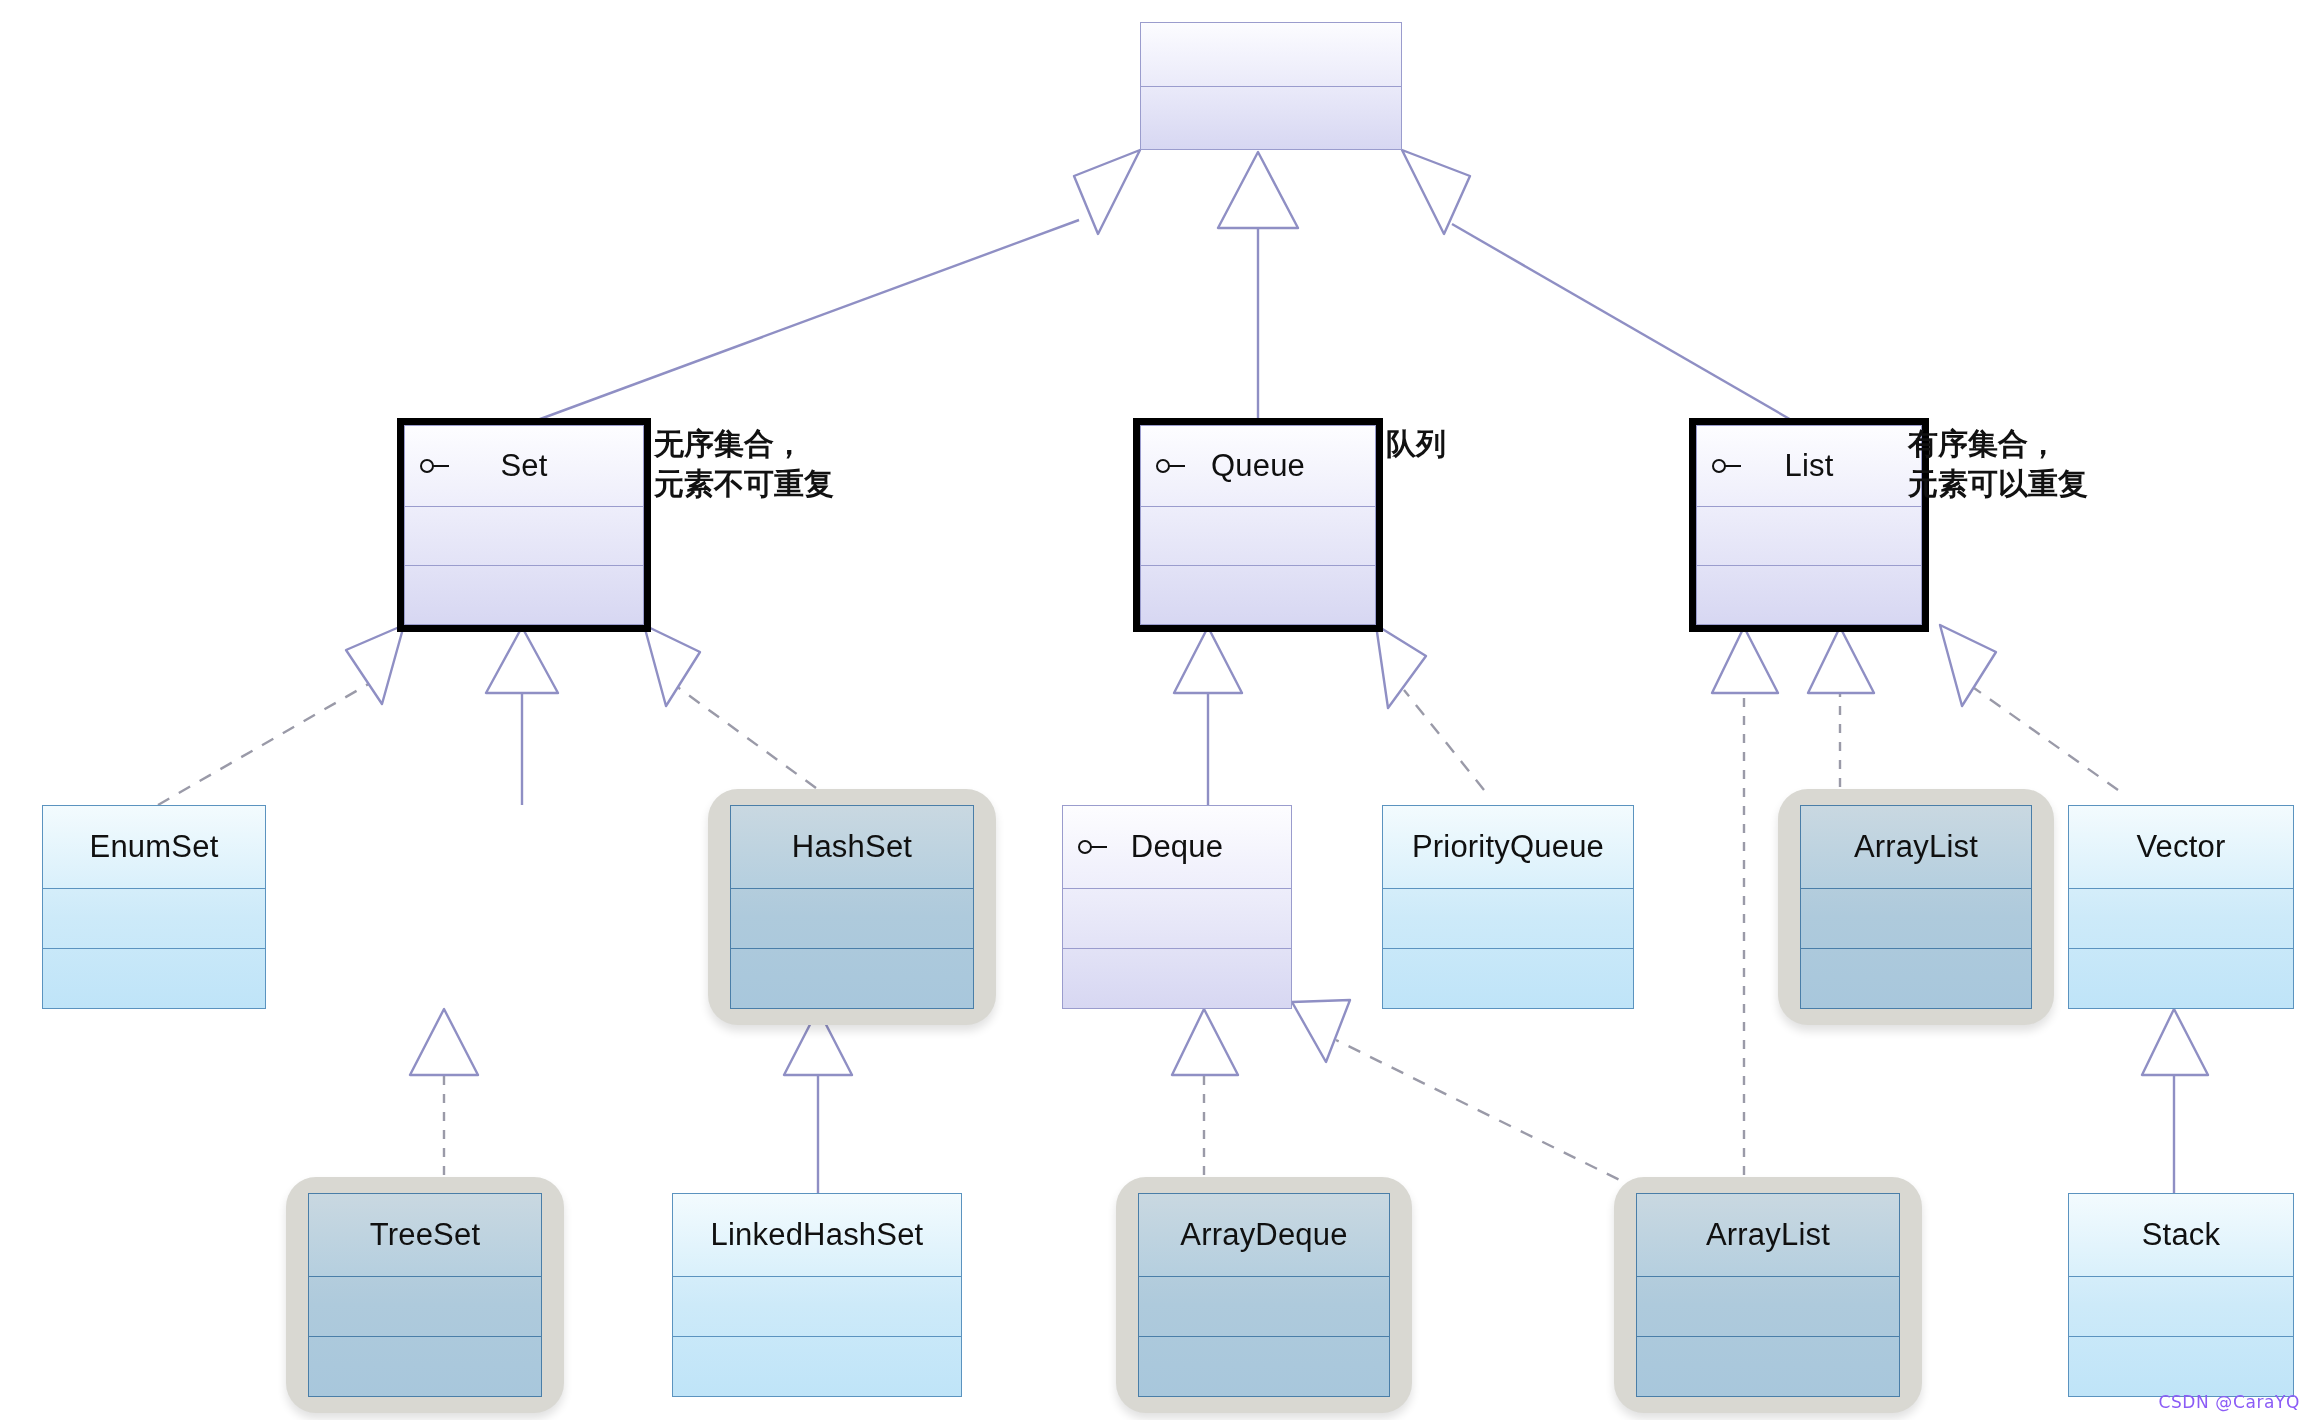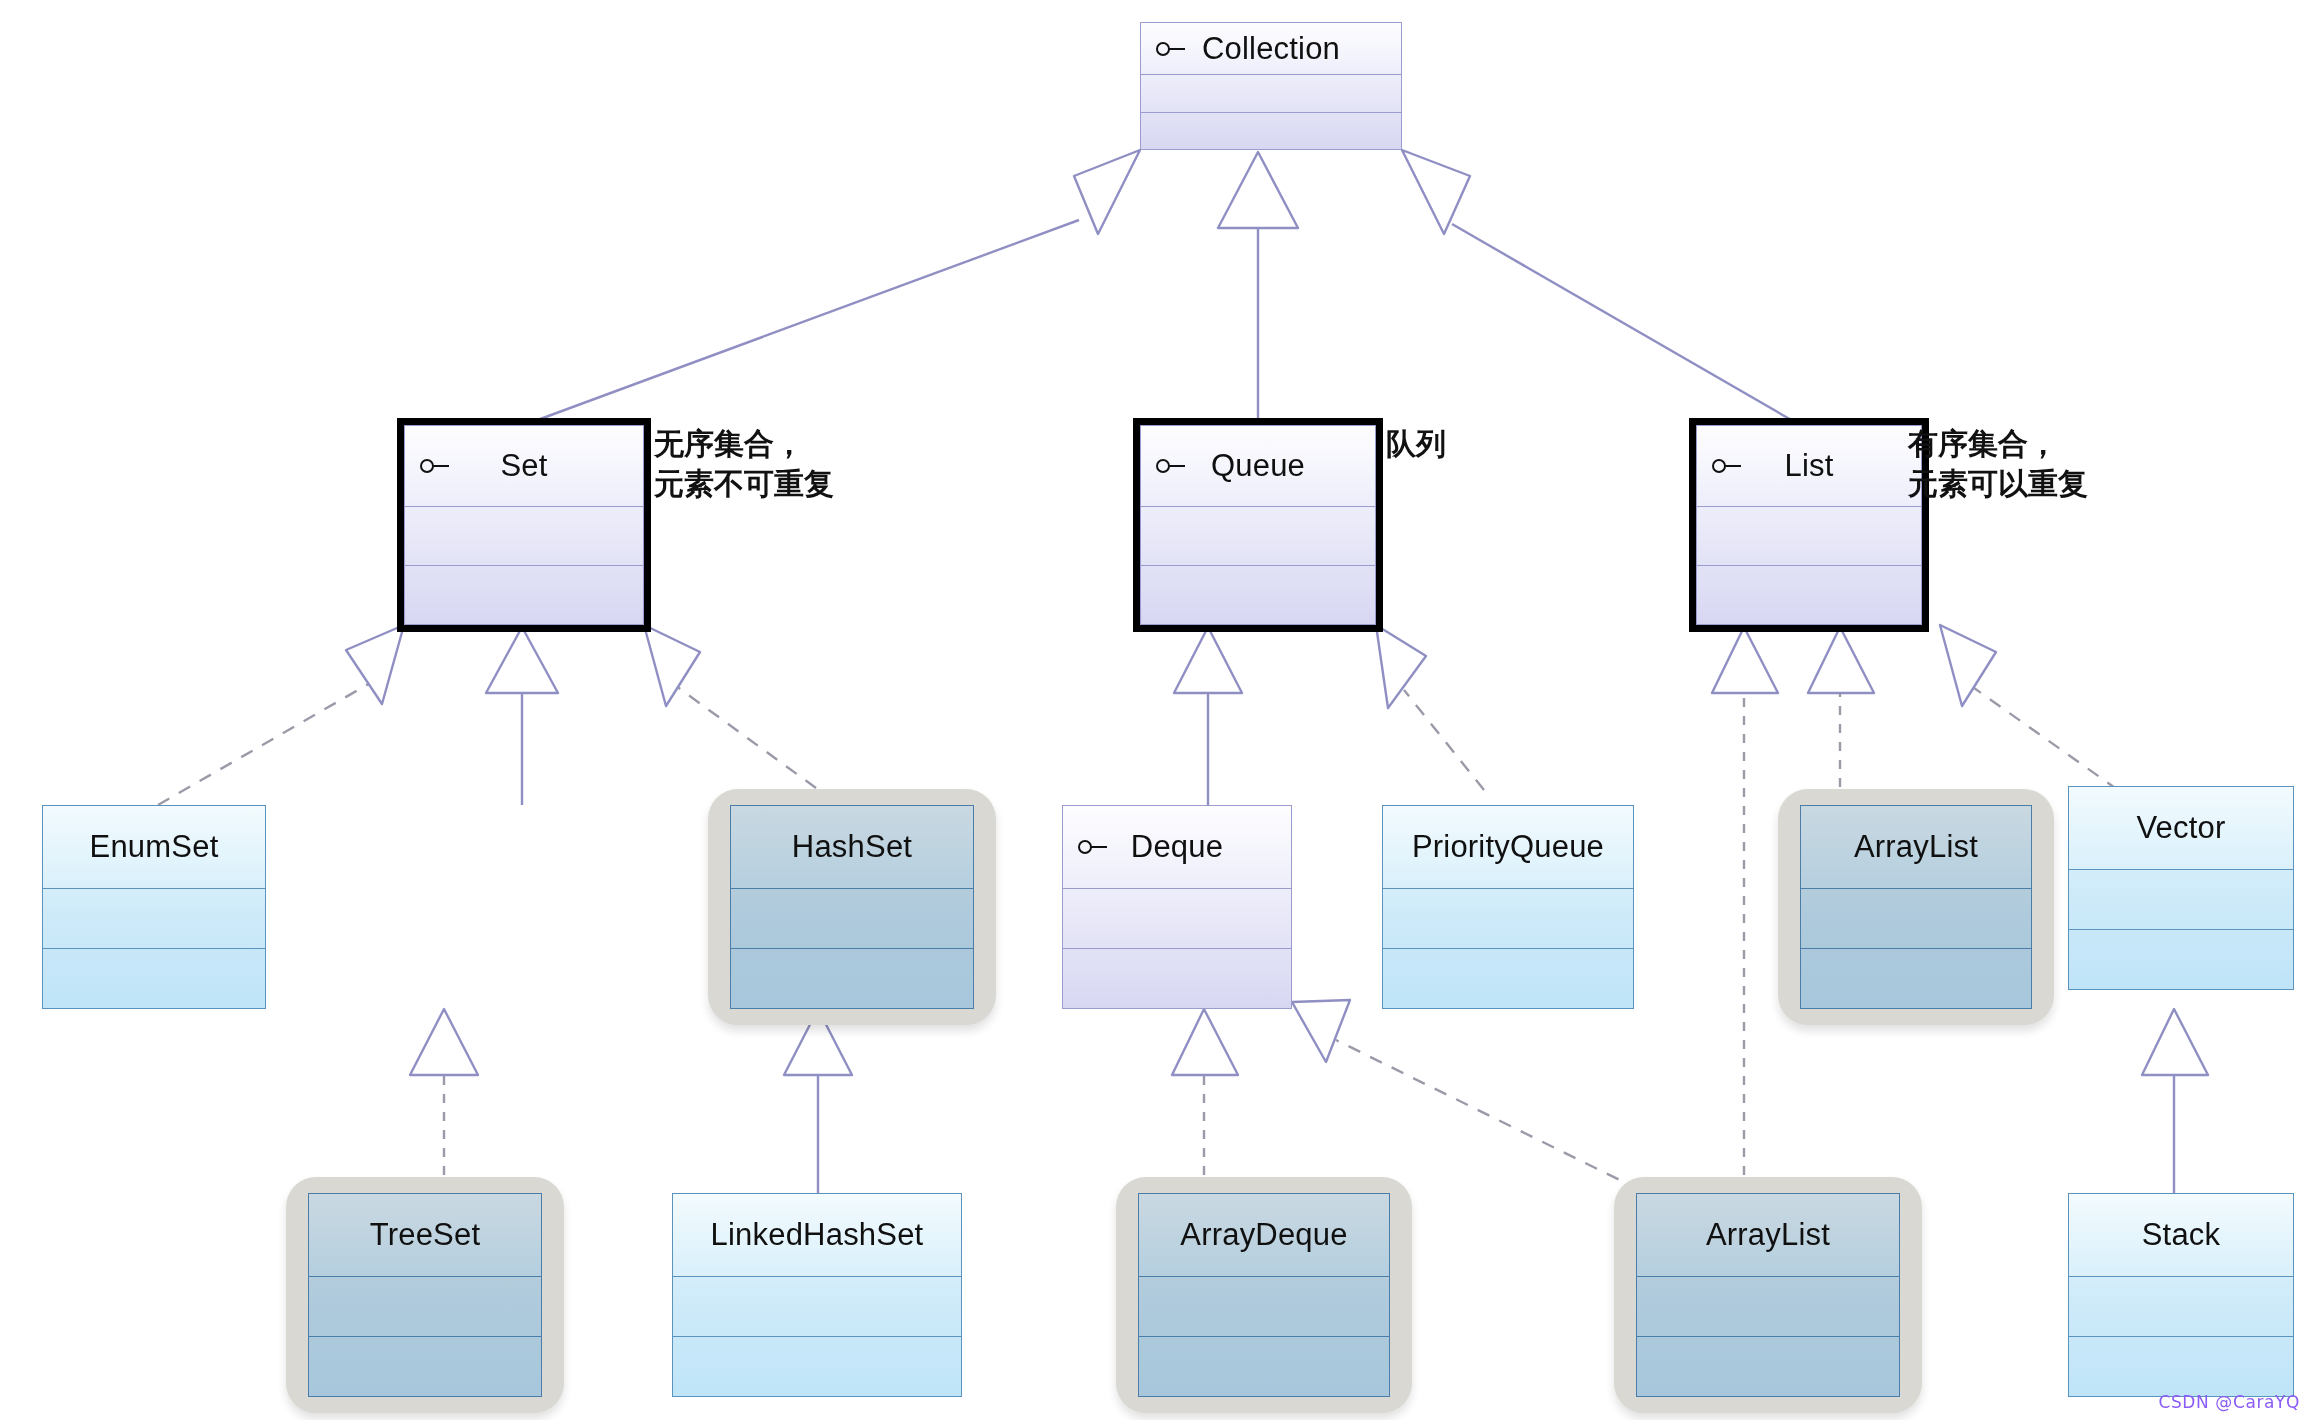--- a/index.html
+++ b/index.html
@@ -216,27 +216,20 @@
     </g>
 
     <g>
       <path d="M 2174 1193 L 2174 1075" fill="none" stroke="#8f8fc4" stroke-width="2.4"></path>
       <path d="M 2174 1009 L 2142 1075 L 2208 1075 Z" fill="#ffffff" stroke="#8f8fc4" stroke-width="2.4" stroke-linejoin="round"></path>
     </g>
   </svg>
 
   <div class="node iface" id="n-collection" style="left: 1140px; top: 22px; width: 262px; height: 128px;">
     <div class="boxframe">
-      <div class="row-title" style="height: 51px;">
-        <svg class="lolli" viewBox="0 0 34 18">
-          <circle cx="8" cy="9" r="6" fill="none" stroke="#111" stroke-width="2"></circle>
-          <line x1="14" y1="9" x2="30" y2="9" stroke="#111" stroke-width="2"></line>
-        </svg>
-        <span class="title-text">Collection</span>
-      </div>
       <div class="row-mid"></div>
       <div class="row-bot"></div>
     </div>
   </div>
 
   <div class="node iface emph" id="n-set" style="left: 404px; top: 425px; width: 240px; height: 200px;">
     <div class="boxframe">
       <div class="row-title" style="height: 80px;">
         <svg class="lolli" viewBox="0 0 34 18">
           <circle cx="8" cy="9" r="6" fill="none" stroke="#111" stroke-width="2"></circle>
@@ -327,21 +320,21 @@
     <div class="shadowpad"></div>
     <div class="boxframe">
       <div class="row-title" style="height: 82px;">
         <span class="title-text">ArrayList</span>
       </div>
       <div class="row-mid"></div>
       <div class="row-bot"></div>
     </div>
   </div>
 
-  <div class="node clazz" id="n-vector" style="left: 2068px; top: 786px; width: 226px; height: 204px;">
+  <div class="node clazz" id="n-vector" style="left: 2068px; top: 805px; width: 226px; height: 204px;">
     <div class="boxframe">
       <div class="row-title" style="height: 82px;">
         <span class="title-text">Vector</span>
       </div>
       <div class="row-mid"></div>
       <div class="row-bot"></div>
     </div>
   </div>
 
   <div class="node clazz hl" id="n-treeset" style="left: 308px; top: 1193px; width: 234px; height: 204px;">

